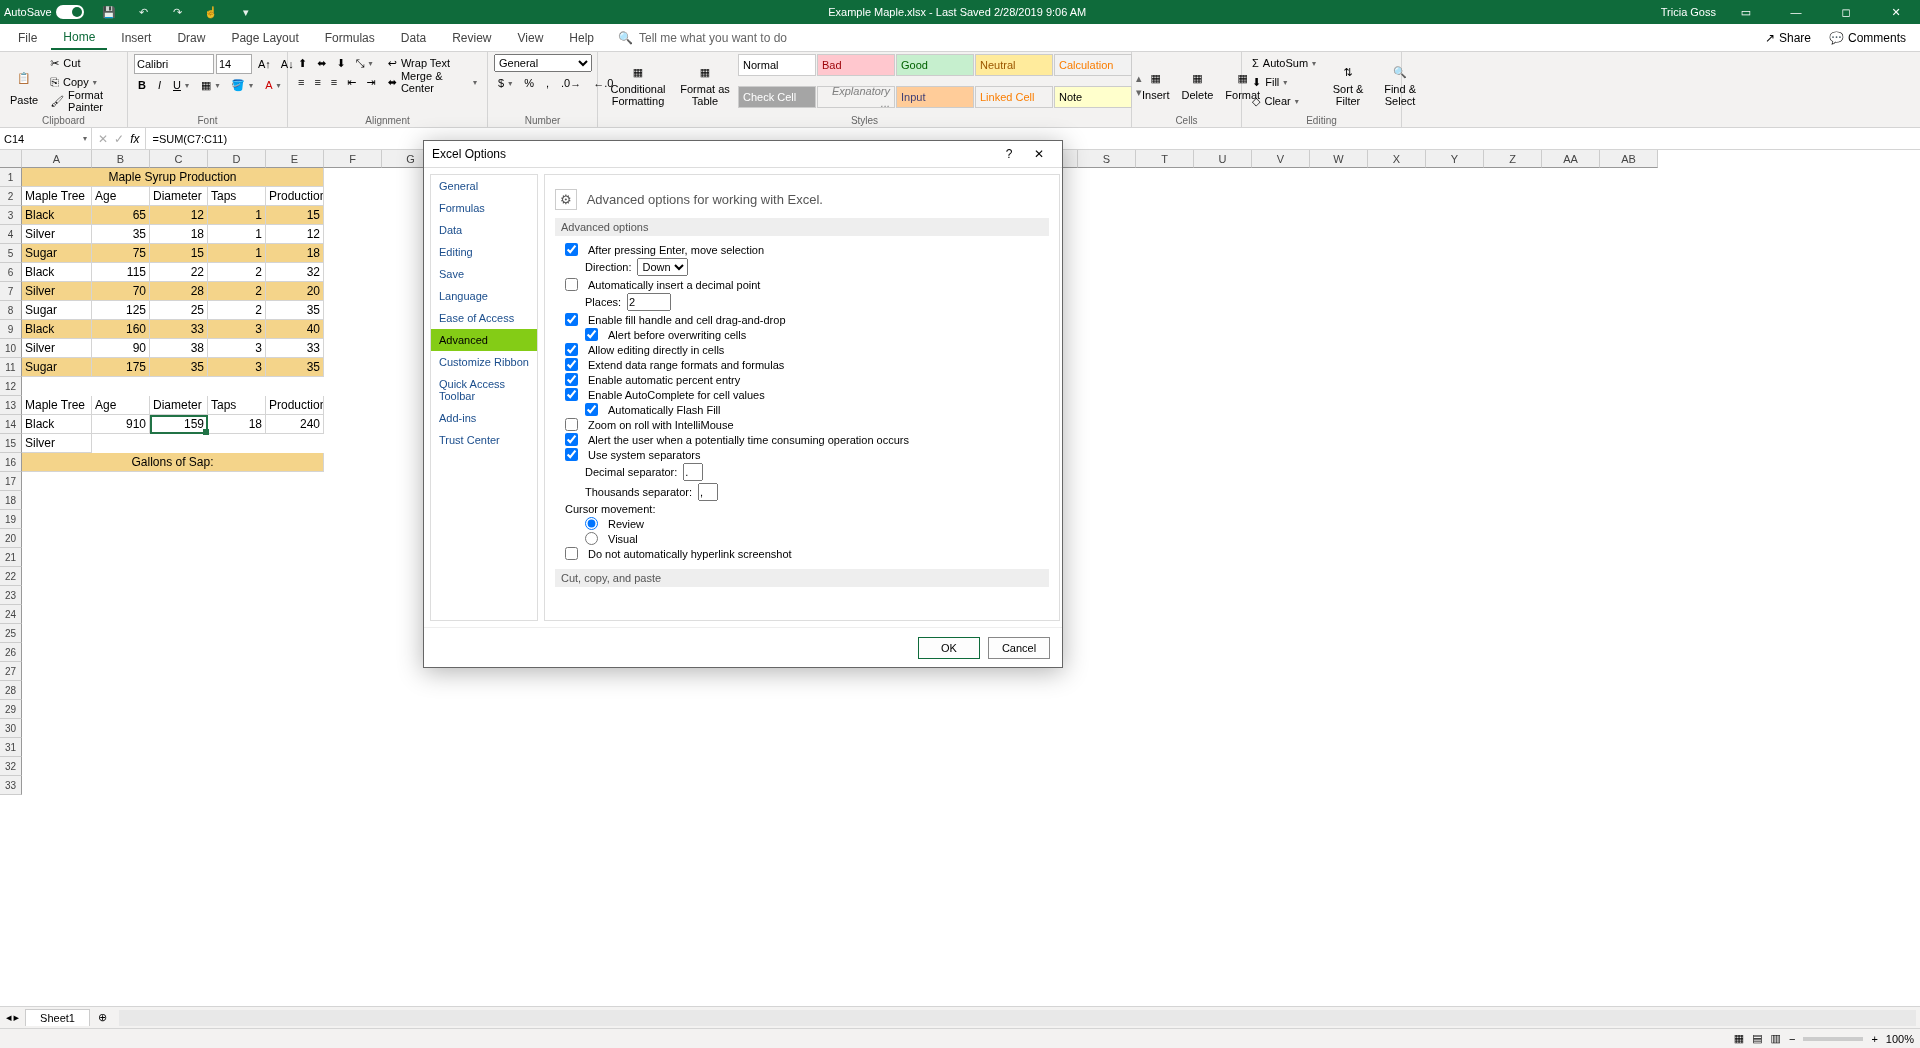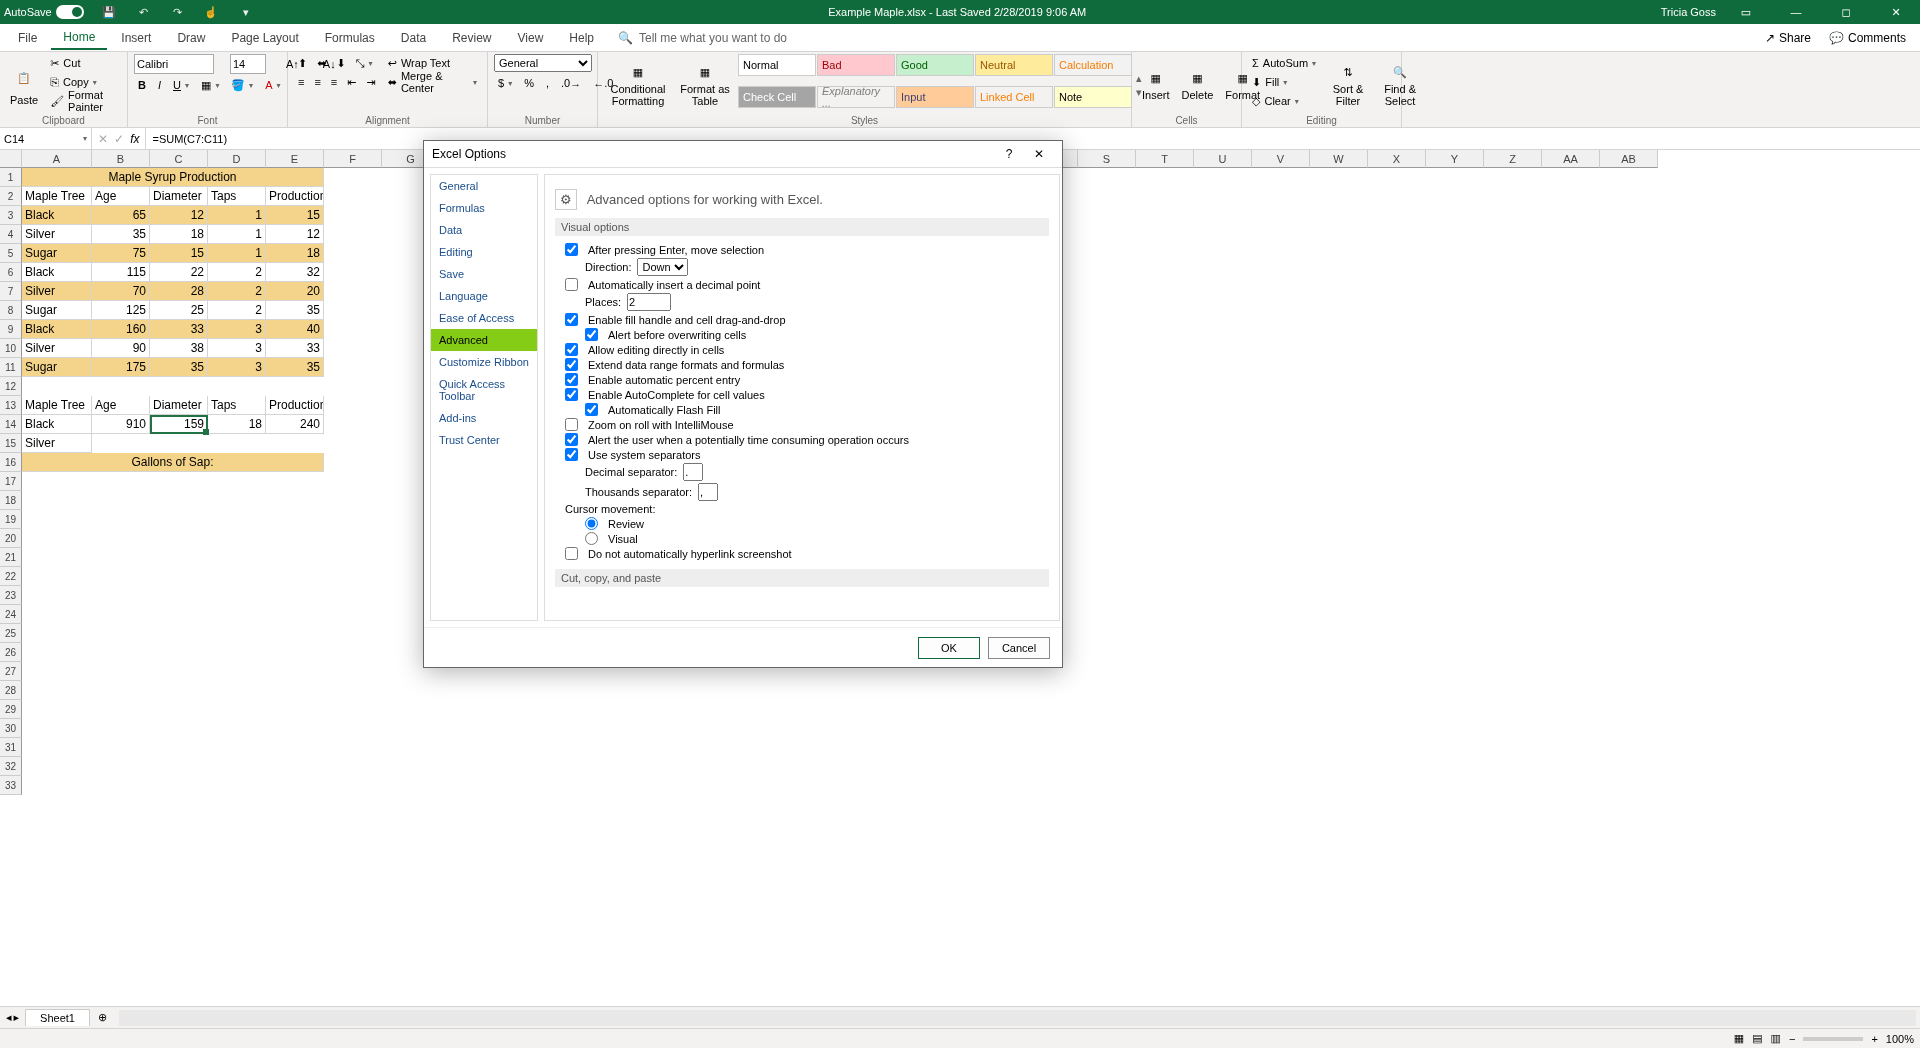--- a/index.html
+++ b/index.html
@@ -34,21 +34,21 @@
 .vcol { display: flex; flex-direction: column; justify-content: flex-start; gap: 1px; }
 .icon-box { width: 18px; height: 18px; display: inline-flex; align-items: center; justify-content: center; }
 .dropdown-caret { font-size: 8px; color: #666; }
 
 
 .font-select { width: 80px; height: 20px; border: 1px solid #ababab; background: #fff; font-size: 11px; padding: 0 2px; }
 .size-select { width: 36px; height: 20px; border: 1px solid #ababab; background: #fff; font-size: 11px; padding: 0 2px; }
 
 
 .style-cell { width: 78px; height: 22px; border: 1px solid #ccc; display: flex; align-items: center; padding: 0 4px; font-size: 11px; cursor: pointer; }
-.style-grid { display: grid; grid-template-columns: repeat(5, 78px); gap: 1px; }
+.style-grid { display: grid; grid-template-columns: repeat(5, 78px); gap: 1px; text-align: right; }
 
 
 .formula-bar { height: 22px; display: flex; border-bottom: 1px solid #d4d4d4; }
 .name-box { width: 92px; border-right: 1px solid #d4d4d4; display: flex; align-items: center; padding: 0 4px; font-size: 11px; }
 .name-box input { border: none; width: 100%; font-size: 11px; outline: none; }
 .fx-btns { display: flex; align-items: center; gap: 6px; padding: 0 6px; border-right: 1px solid #d4d4d4; }
 .formula-input { flex: 1; padding: 0 6px; font-size: 11px; display: flex; align-items: center; }
 
 
 .grid-area { position: relative; height: calc(1048px - 24px - 28px - 76px - 22px - 22px - 20px); overflow: hidden; background: #fff; display: flex; }
@@ -169,21 +169,21 @@
             <span>🖌</span>
             <span>Format Painter</span>
           </div>
       </div>
     </div>
     <div class="label">Clipboard</div>
   </div>
 
   <div class="ribbon-group" style="width:160px">
     <div class="content" style="flex-direction:column;gap:2px">
-      <div style="display:flex;gap:16px;align-items:center">
+      <div style="display:flex;gap:2px;align-items:center">
         <input class="font-select" value="Calibri" style="">
         <input class="size-select" value="14" style="">
         <span class="rbtn-sm">A↑</span>
         <span class="rbtn-sm">A↓</span>
       </div>
       <div style="display:flex;gap:4px;align-items:center">
         <span class="rbtn-sm">
             <b>B</b>
           </span>
         <span class="rbtn-sm">
@@ -524,21 +524,21 @@
         <div class="nav-item">Customize Ribbon</div>
         <div class="nav-item">Quick Access Toolbar</div>
         <div class="nav-item">Add-ins</div>
         <div class="nav-item">Trust Center</div>
       </div>
     <div class="dialog-content">
       <h3>
           <span style="border:1px solid #ccc;padding:2px 4px">⚙</span>
           <span>Advanced options for working with Excel.</span>
         </h3>
-      <div class="section-head">Visual options</div>
+      <div class="section-head">Advanced options</div>
 
       <div class="opt-row">
           <input type="checkbox" checked="" style="">
           <span>After pressing Enter, move selection</span>
         </div>
       <div class="opt-row opt-sub">
           <span>Direction:</span> 
           <select class="sm"><option>Down</option></select>
         </div>
 

